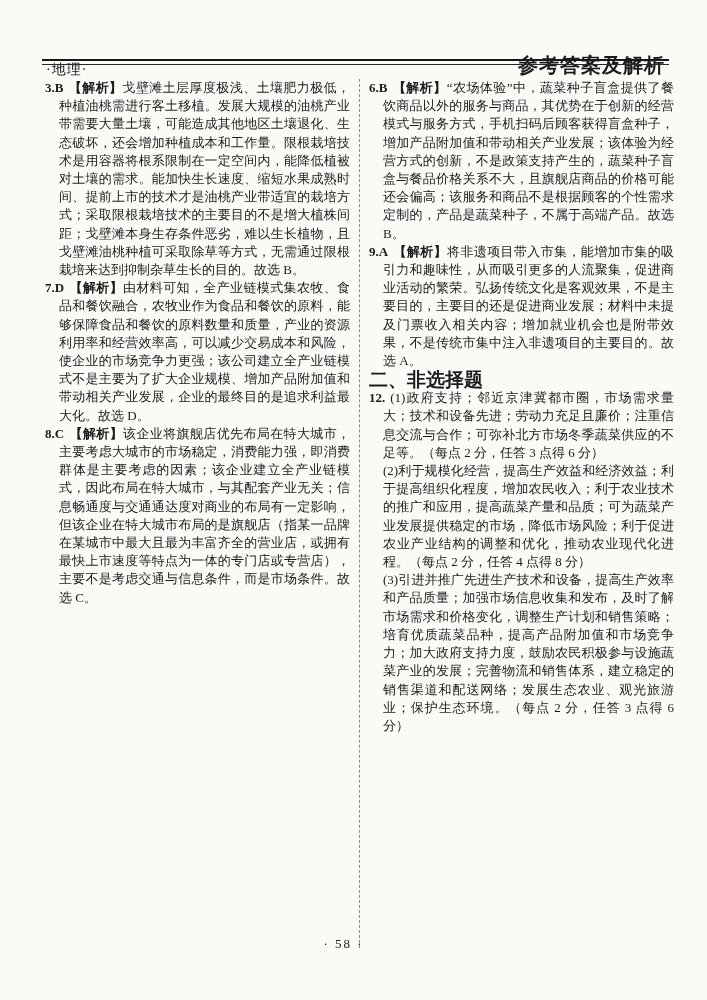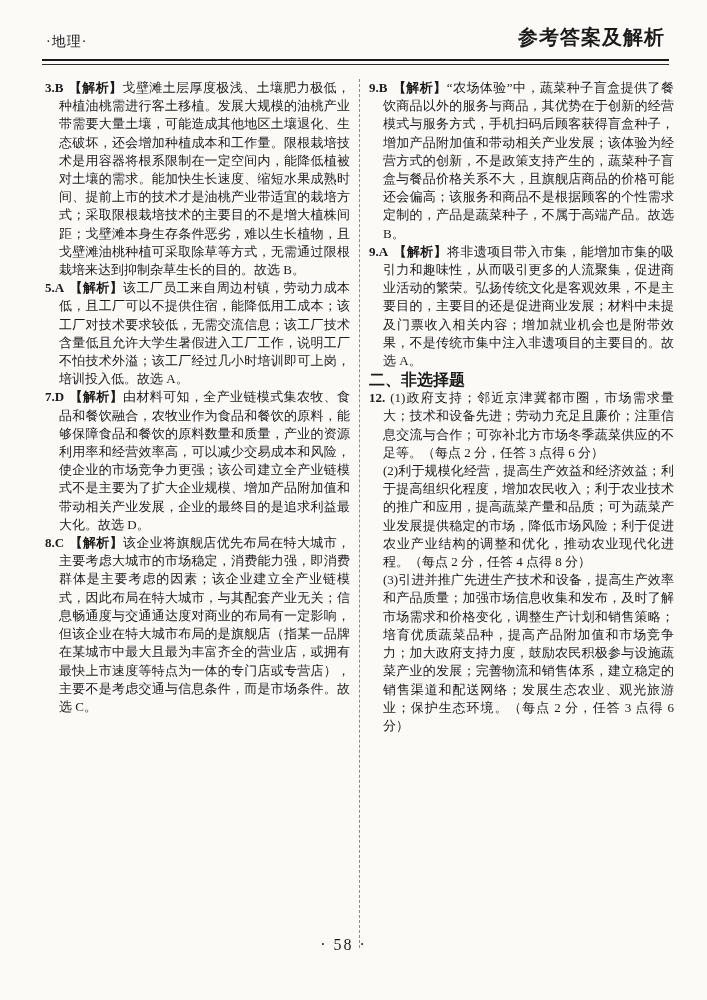--- a/index.html
+++ b/index.html
@@ -6,21 +6,21 @@
   .page{
     position:relative;
     width:707px;height:1000px;
     margin:0 auto;
     background:#fbfaf7;
     font-family:"Liberation Serif","DejaVu Serif",serif;
     color:#1b1b1b;
     overflow:hidden;
   }
   .header{
-    position:absolute;top:24px;left:46px;right:42px;
+    position:absolute;top:52px;left:46px;right:42px;
     display:flex;justify-content:space-between;align-items:flex-end;
   }
   .header .subject{font-size:14px;letter-spacing:1px;}
   .header .title{font-size:20px;font-weight:bold;letter-spacing:1px;}
   .rule{
     position:absolute;top:59px;left:42px;right:38px;height:3px;
     border-top:2.5px solid #181818;border-bottom:1px solid #2a2a2a;
   }
   .columns{
     position:absolute;top:79px;left:45px;right:33px;bottom:52px;
@@ -33,49 +33,48 @@
     margin:0;text-align:justify;
     padding-left:14px;text-indent:-14px;
   }
   p.sub{
     margin:0;text-align:justify;
     padding-left:14px;text-indent:0;
   }
   .num{font-weight:bold;padding-right:5px;}
   .tag{font-weight:bold;}
   .section-heading{
-    margin:0;font-weight:bold;font-size:16px;line-height:19px;
+    margin:0;font-weight:bold;font-size:19px;line-height:19px;
   }
   .footer{
     position:absolute;top:936px;left:0;right:20px;
-    text-align:center;font-size:16px;letter-spacing:2px;
+    text-align:center;font-size:13px;letter-spacing:2px;
   }
 </style>
 </head>
 <body>
 
 <div class="page">
 
   <div class="header">
     <span class="subject">·地理·</span>
     <span class="title">参考答案及解析</span>
   </div>
   <div class="rule"></div>
 
   <div class="columns">
 
     <div class="col col-left">
       <p class="item"><span class="num">3.B</span><span class="tag">【解析】</span><span class="txt">戈壁滩土层厚度极浅、土壤肥力极低，种植油桃需进行客土移植。发展大规模的油桃产业带需要大量土壤，可能造成其他地区土壤退化、生态破坏，还会增加种植成本和工作量。限根栽培技术是用容器将根系限制在一定空间内，能降低植被对土壤的需求。能加快生长速度、缩短水果成熟时间、提前上市的技术才是油桃产业带适宜的栽培方式；采取限根栽培技术的主要目的不是增大植株间距；戈壁滩本身生存条件恶劣，难以生长植物，且戈壁滩油桃种植可采取除草等方式，无需通过限根栽培来达到抑制杂草生长的目的。故选 B。</span></p>
-      <p class="item"><span class="num">5.A</span><span class="tag">【解析】</span><span class="txt">该工厂员工来自周边村镇，劳动力成本低，且工厂可以不提供住宿，能降低用工成本；该工厂对技术要求较低，无需交流信息；该工厂技术含量低且允许大学生暑假进入工厂工作，说明工厂不怕技术外溢；该工厂经过几小时培训即可上岗，培训投入低。故选 A。</span></p>
       <p class="item"><span class="num">7.D</span><span class="tag">【解析】</span><span class="txt">由材料可知，全产业链模式集农牧、食品和餐饮融合，农牧业作为食品和餐饮的原料，能够保障食品和餐饮的原料数量和质量，产业的资源利用率和经营效率高，可以减少交易成本和风险，使企业的市场竞争力更强；该公司建立全产业链模式不是主要为了扩大企业规模、增加产品附加值和带动相关产业发展，企业的最终目的是追求利益最大化。故选 D。</span></p>
       <p class="item"><span class="num">8.C</span><span class="tag">【解析】</span><span class="txt">该企业将旗舰店优先布局在特大城市，主要考虑大城市的市场稳定，消费能力强，即消费群体是主要考虑的因素；该企业建立全产业链模式，因此布局在特大城市，与其配套产业无关；信息畅通度与交通通达度对商业的布局有一定影响，但该企业在特大城市布局的是旗舰店（指某一品牌在某城市中最大且最为丰富齐全的营业店，或拥有最快上市速度等特点为一体的专门店或专营店），主要不是考虑交通与信息条件，而是市场条件。故选 C。</span></p>
     </div>
 
     <div class="col col-right">
-      <p class="item"><span class="num">9.B</span><span class="tag">【解析】</span><span class="txt">“农场体验”中，蔬菜种子盲盒提供了餐饮商品以外的服务与商品，其优势在于创新的经营模式与服务方式，手机扫码后顾客获得盲盒种子，增加产品附加值和带动相关产业发展；该体验为经营方式的创新，不是政策支持产生的，蔬菜种子盲盒与餐品价格关系不大，且旗舰店商品的价格可能还会偏高；该服务和商品不是根据顾客的个性需求定制的，产品是蔬菜种子，不属于高端产品。故选 B。</span></p>
+      <p class="item"><span class="num">6.B</span><span class="tag">【解析】</span><span class="txt">“农场体验”中，蔬菜种子盲盒提供了餐饮商品以外的服务与商品，其优势在于创新的经营模式与服务方式，手机扫码后顾客获得盲盒种子，增加产品附加值和带动相关产业发展；该体验为经营方式的创新，不是政策支持产生的，蔬菜种子盲盒与餐品价格关系不大，且旗舰店商品的价格可能还会偏高；该服务和商品不是根据顾客的个性需求定制的，产品是蔬菜种子，不属于高端产品。故选 B。</span></p>
       <p class="item"><span class="num">9.A</span><span class="tag">【解析】</span><span class="txt">将非遗项目带入市集，能增加市集的吸引力和趣味性，从而吸引更多的人流聚集，促进商业活动的繁荣。弘扬传统文化是客观效果，不是主要目的，主要目的还是促进商业发展；材料中未提及门票收入相关内容；增加就业机会也是附带效果，不是传统市集中注入非遗项目的主要目的。故选 A。</span></p>
 
       <p class="section-heading">二、非选择题</p>
 
       <p class="item"><span class="num">12.</span><span class="txt">(1)政府支持；邻近京津冀都市圈，市场需求量大；技术和设备先进；劳动力充足且廉价；注重信息交流与合作；可弥补北方市场冬季蔬菜供应的不足等。（每点 2 分，任答 3 点得 6 分）</span></p>
       <p class="sub"><span class="txt">(2)利于规模化经营，提高生产效益和经济效益；利于提高组织化程度，增加农民收入；利于农业技术的推广和应用，提高蔬菜产量和品质；可为蔬菜产业发展提供稳定的市场，降低市场风险；利于促进农业产业结构的调整和优化，推动农业现代化进程。（每点 2 分，任答 4 点得 8 分）</span></p>
       <p class="sub"><span class="txt">(3)引进并推广先进生产技术和设备，提高生产效率和产品质量；加强市场信息收集和发布，及时了解市场需求和价格变化，调整生产计划和销售策略；培育优质蔬菜品种，提高产品附加值和市场竞争力；加大政府支持力度，鼓励农民积极参与设施蔬菜产业的发展；完善物流和销售体系，建立稳定的销售渠道和配送网络；发展生态农业、观光旅游业；保护生态环境。（每点 2 分，任答 3 点得 6 分）</span></p>
     </div>
 
   </div>

